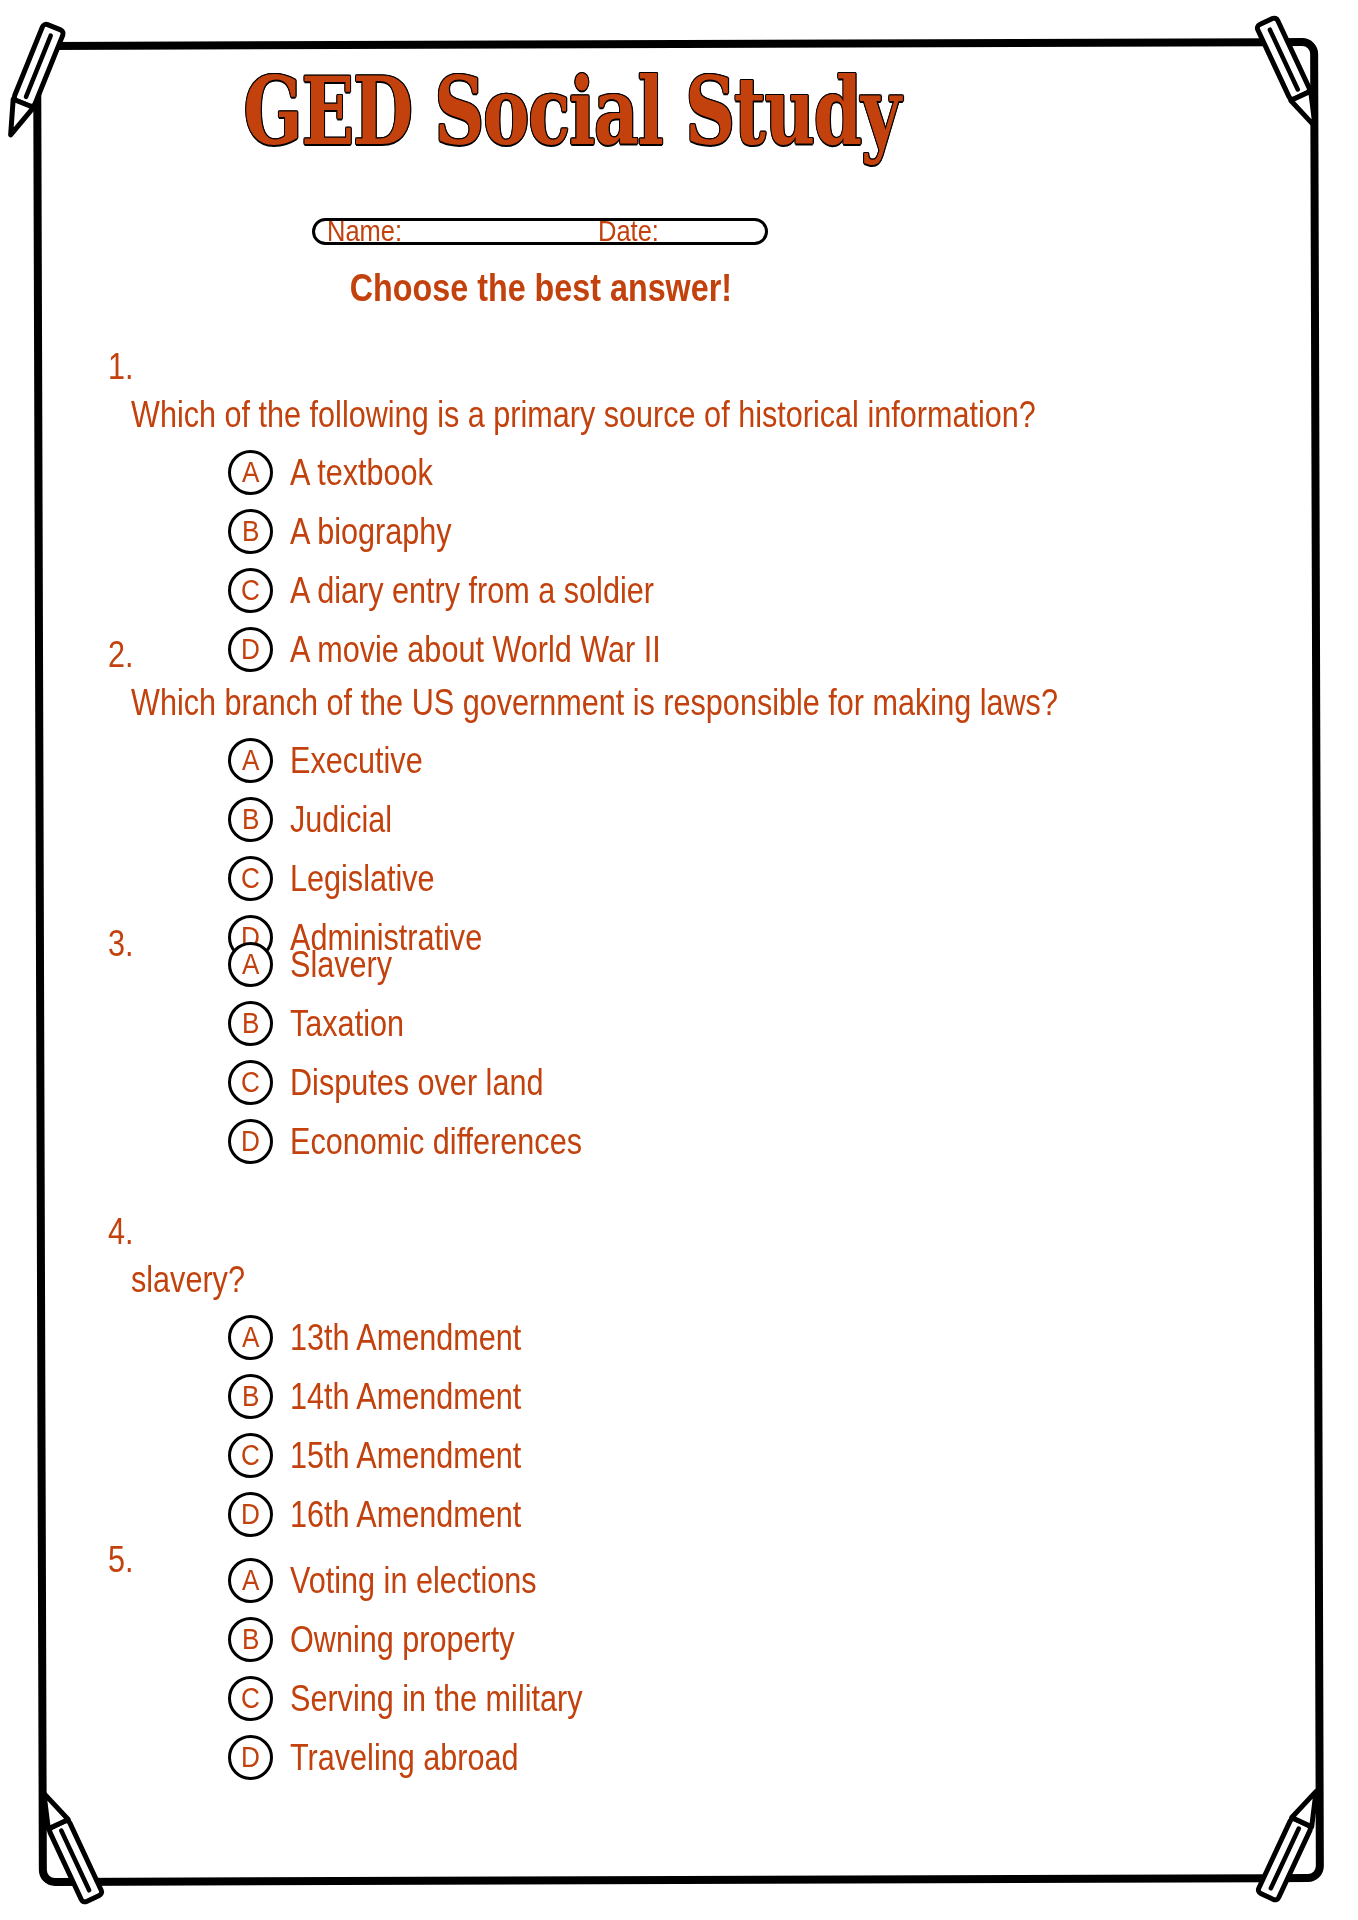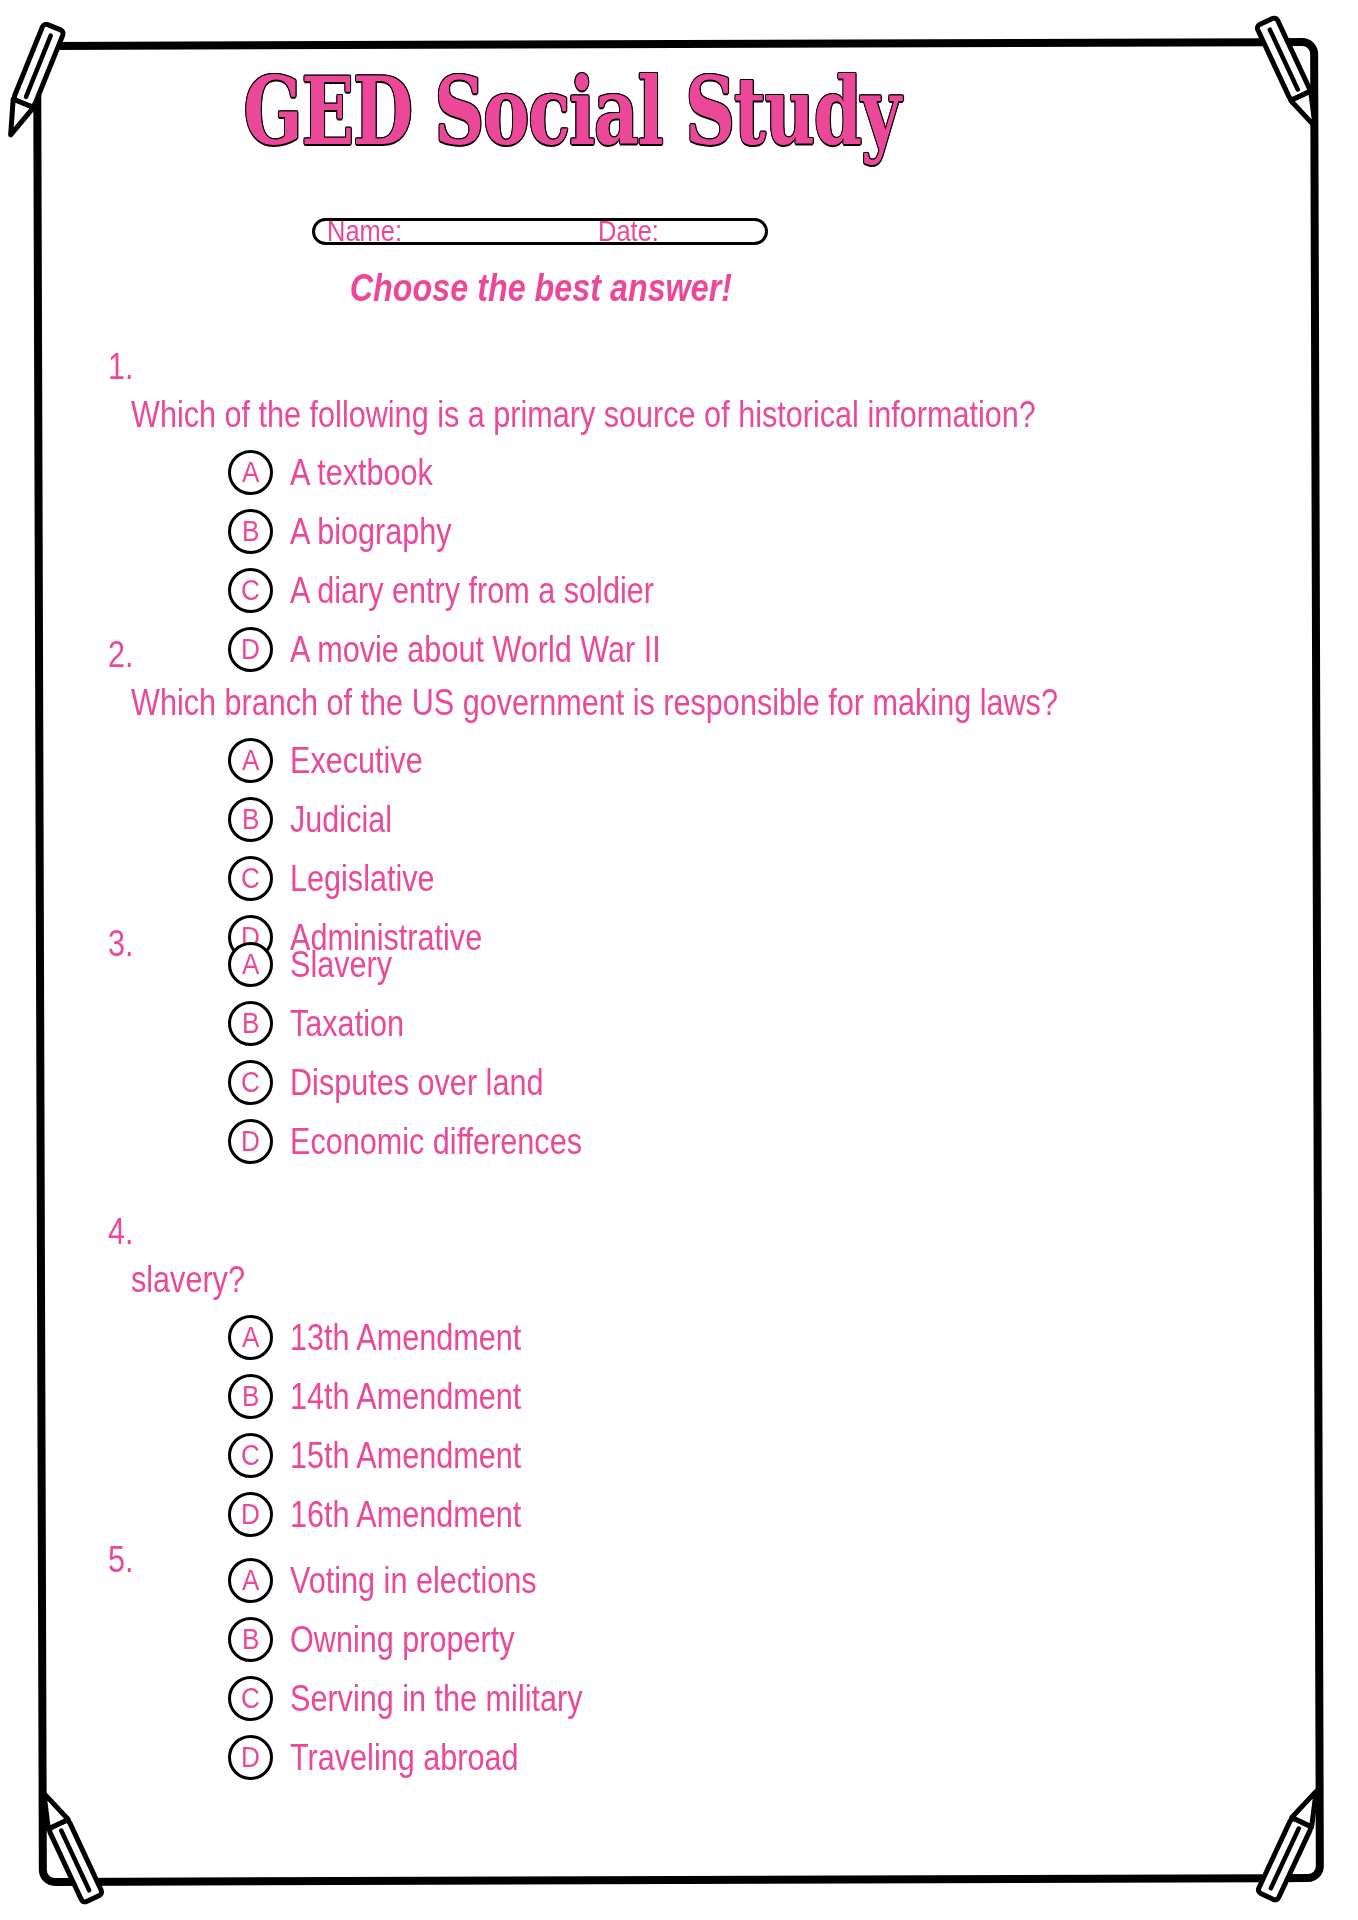--- a/index.html
+++ b/index.html
@@ -1,18 +1,18 @@
 <!DOCTYPE html>
 <html><head>
 <meta charset="utf-8">
 <style>
   html,body{margin:0;padding:0;background:#fff;}
   .page{
     position:relative;width:1358px;height:1920px;background:#fff;overflow:hidden;
-    font-family:"Liberation Sans",sans-serif;color:#ec4899;
+    font-family:"Liberation Sans",sans-serif;color:#c2410c;
   }
   .frame{
     position:absolute;left:36px;top:40px;width:1285px;height:1844px;
     box-sizing:border-box;border:8px solid #000;border-radius:16px;
     transform:rotate(-0.18deg);
   }
   
   .pencil{position:absolute;width:34px;height:128px;z-index:5;}
   .pencil svg{display:block;width:100%;height:100%;}
   .pencil.tl{left:15px;top:18px;transform:rotate(22deg);}
@@ -36,21 +36,21 @@
   .pill .lbl{
     position:absolute;top:50%;font-size:30px;white-space:nowrap;
     transform:translateY(-52%) scaleX(0.85);transform-origin:left center;
   }
   .pill .lbl.name{left:12px;}
   .pill .lbl.date{left:283px;}
   .pill .write{position:absolute;top:0;height:100%;}
   .pill .write.name-area{left:110px;width:165px;}
   .pill .write.date-area{left:360px;width:88px;}
   
-  .instr-wrap{position:absolute;left:17px;top:266px;width:1110px;text-align:center;font-style:italic;}
+  .instr-wrap{position:absolute;left:17px;top:266px;width:1110px;text-align:center;}
   .instruction{
     display:inline-block;position:relative;left:-31px;
     font-size:38px;font-weight:bold;line-height:1.2;white-space:nowrap;
     transform:scaleX(0.85);transform-origin:center;
   }
   
   .questions{position:absolute;left:131px;top:0;width:1180px;}
   .question{position:absolute;left:0;}
   .q-num{
     position:absolute;left:-23px;top:0;font-size:36px;line-height:37px;

